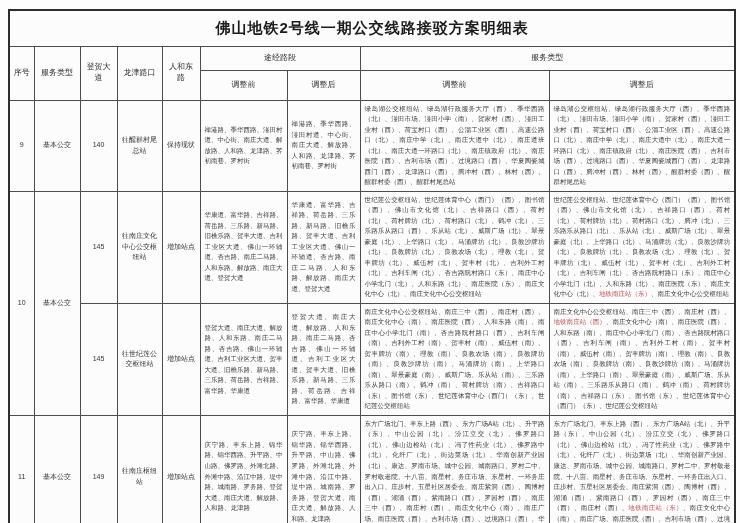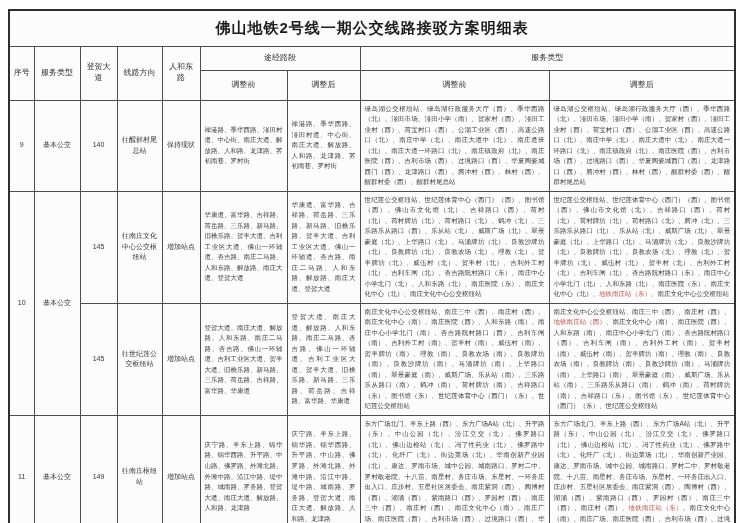--- a/index.html
+++ b/index.html
@@ -32,21 +32,21 @@
 
     <tbody>
         <tr style="height:36px">
       <td colspan="9" class="title-cell">佛山地铁2号线一期公交线路接驳方案明细表</td>
     </tr>
 
     <tr style="height:24px">
       <td rowspan="2" class="hdr">序号</td>
       <td rowspan="2" class="hdr">服务类型</td>
       <td rowspan="2" class="hdr">登贺大道</td>
-      <td rowspan="2" class="hdr">线路方向</td>
+      <td rowspan="2" class="hdr">龙津路口</td>
       <td rowspan="2" class="hdr">人和东路</td>
       <td colspan="2" class="hdr">途经路段</td>
       <td colspan="2" class="hdr">服务类型</td>
     </tr>
 
     <tr style="height:30px">
       <td class="hdr">调整前</td>
       <td class="hdr">调整后</td>
       <td class="hdr">调整前</td>
       <td class="hdr">调整后</td>

